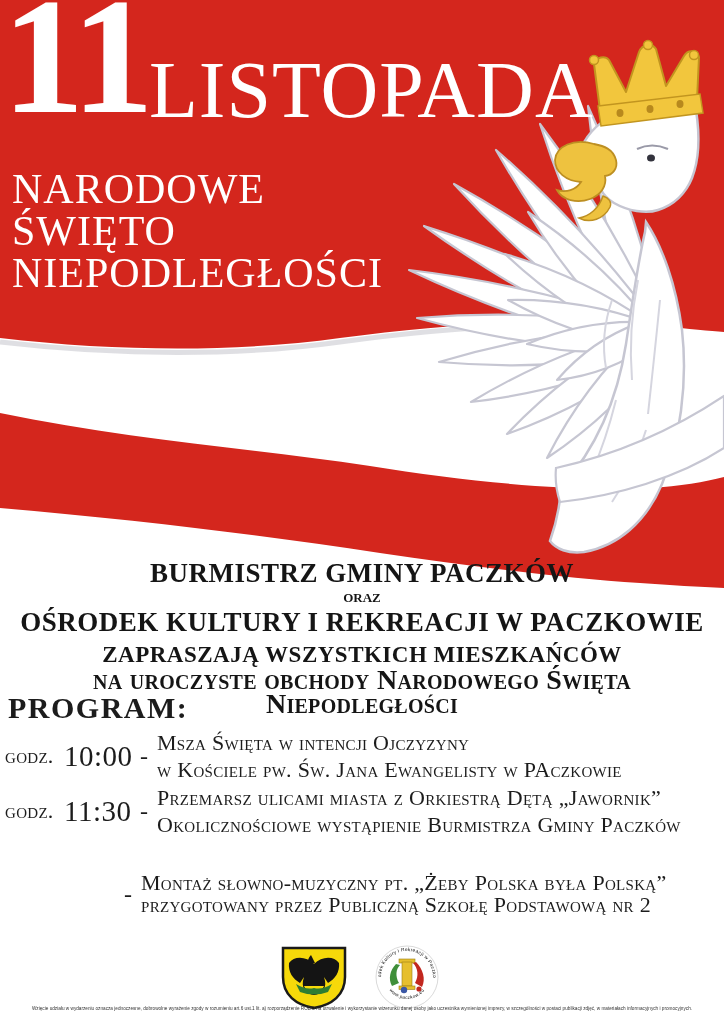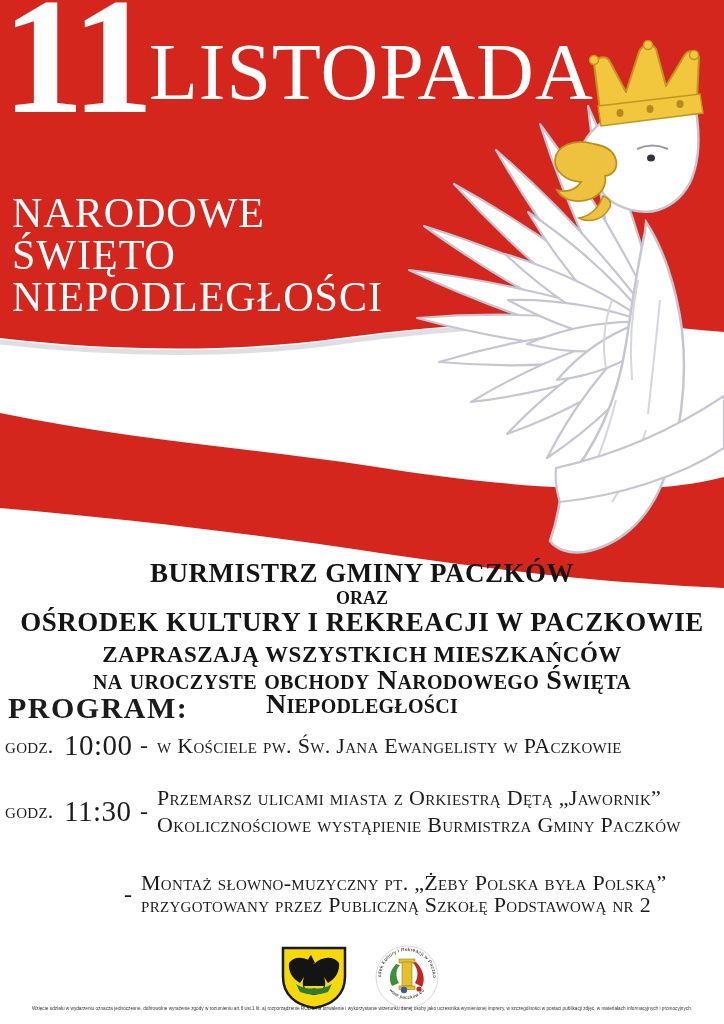--- a/index.html
+++ b/index.html
@@ -6,25 +6,25 @@
   .poster{
     position:relative; width:724px; height:1024px; margin:0 auto;
     background:#3b82f6; overflow:hidden;
     font-family:"Liberation Serif", serif; color:#1c1c1c;
   }
   .layer{position:absolute; left:0; top:0; width:724px; height:1024px;}
   .abs{position:absolute;}
   .white{color:#ffffff;}
   .sc{font-variant:small-caps;}
   .day{left:2px; top:-26px; font-size:165px; line-height:1; font-weight:700; letter-spacing:-4px;}
-  .month{left:149px; top:32px; font-size:80px; line-height:1; font-weight:400; letter-spacing:1px;text-align:right;}
-  .subtitle{left:12px; top:168px; font-size:42px; line-height:42px; letter-spacing:1px; font-weight:400;margin-top:24px;}
+  .month{left:149px; top:50px; font-size:80px; line-height:1; font-weight:400; letter-spacing:1px;text-align:right;}
+  .subtitle{left:12px; top:168px; font-size:42px; line-height:42px; letter-spacing:1px; font-weight:400;}
   .invite{left:0; top:560px; width:724px; text-align:center; color:#151515;}
   .invite .l1{font-size:27px; line-height:26px; font-weight:600; letter-spacing:.5px;}
-  .invite .l2{font-size:18px; line-height:20px; font-weight:700; margin-top:2px;text-align:center;}
+  .invite .l2{font-size:13px; line-height:20px; font-weight:700; margin-top:2px;text-align:center;}
   .invite .l3{font-size:27px; line-height:28px; font-weight:600; letter-spacing:.5px;}
   .invite .l4{font-size:23px; line-height:26px; font-weight:700; margin-top:6px; letter-spacing:.5px;}
   .invite .l5{font-size:28px; line-height:24px; font-weight:700; letter-spacing:.3px;}
   .prog-head{left:8px; top:691px; font-size:30px; font-weight:700; letter-spacing:1.5px;}
   .prow{position:absolute; left:5px; display:flex; align-items:center;}
   .prow .tlabel{width:59px; font-size:22px; letter-spacing:.3px;}
   .prow .time{width:70px; font-size:29px; letter-spacing:.5px;}
   .prow .dash{width:13px; margin-left:6px; font-size:24px;}
   .prow .ptext{margin-left:4px; font-size:22px; line-height:27.3px; letter-spacing:.3px; font-weight:500;}
   .prow3{left:118px;}
@@ -108,20 +108,21 @@
     <div class="l5 sc">na uroczyste obchody Narodowego Święta Niepodległości</div>
   </div>
 
   <div class="abs prog-head">PROGRAM:</div>
 
   <div class="prow" style="top:729px;">
     <span class="tlabel sc">godz.</span>
     <span class="time">10:00</span>
     <span class="dash">-</span>
     <span class="ptext sc">
+      <span style="display:block">Msza Święta w intencji Ojczyzyny</span>
       <span style="display:block">w Kościele pw. Św. Jana Ewangelisty w PAczkowie</span>
     </span>
   </div>
 
   <div class="prow" style="top:784px;">
     <span class="tlabel sc">godz.</span>
     <span class="time">11:30</span>
     <span class="dash">-</span>
     <span class="ptext sc">
       <span style="display:block">Przemarsz ulicami miasta z Orkiestrą Dętą „Jawornik”</span>

